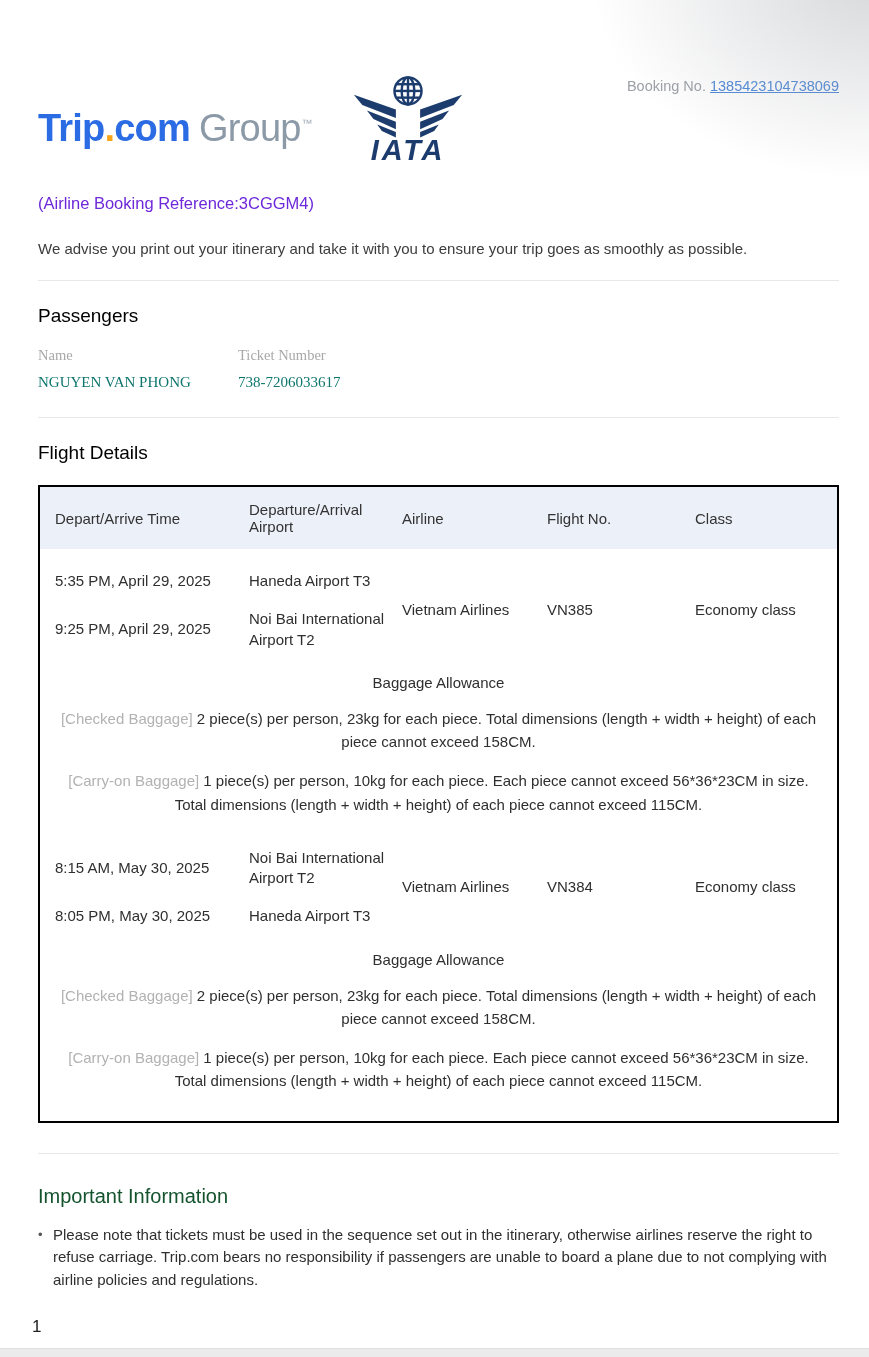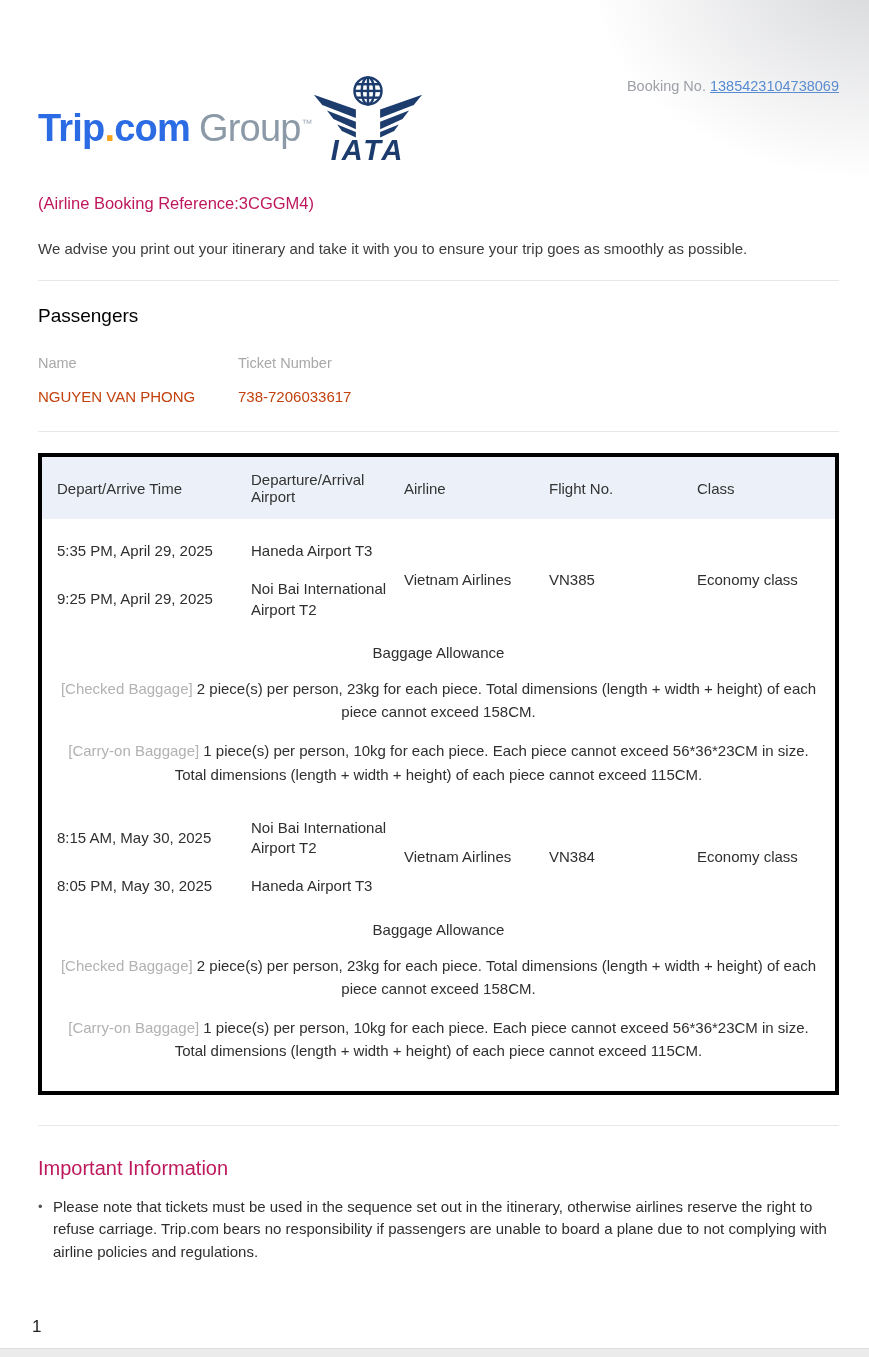--- a/index.html
+++ b/index.html
@@ -34,49 +34,49 @@
 
   .content { padding: 0 30px 0 38px; }
 
   
   .header-row {
     display: flex;
     justify-content: space-between;
     align-items: flex-start;
     margin-top: 74px;
   }
-  .brand-area { display: flex; align-items: center; margin-top: 14px; }
+  .brand-area { display: flex; align-items: center; gap: 40px; margin-top: 14px; }
   .trip-logo { font-size: 38px; font-weight: 700; letter-spacing: -0.8px; white-space: nowrap; }
   .trip-logo .t-trip, .trip-logo .t-com { color: #2b6be4; }
   .trip-logo .t-dot { color: #f7a41d; }
   .trip-logo .t-group { color: #8c9aa8; font-weight: 400; margin-left: 9px; }
   .trip-logo .t-tm { color: #9aa7b3; font-size: 11px; font-weight: 400; vertical-align: super; margin-left: 1px; }
   .iata-logo { margin-top: -16px; }
 
   .booking-area { font-size: 14.5px; color: #9b9fa6; margin-top: 4px; white-space: nowrap; }
   .booking-link { color: #4a86d8; text-decoration: underline; cursor: pointer; }
 
   
   .itinerary-sec { margin-top: 26px; }
   .h-itinerary { font-size: 24px; font-weight: 400; color: #222; }
-  .ref-line { font-size: 16.5px; color: #be185d; margin-top: 7px; }
+  .ref-line { font-size: 16.5px; color: #6d28d9; margin-top: 7px; }
   .advice { font-size: 15px; color: #3c3c3c; margin-top: 27px; }
 
   .divider { border: none; border-top: 1px solid #e8e8e8; margin-top: 23px; }
 
   
   .h-section { font-size: 19px; font-weight: 400; color: #000000; margin-top: 24px; }
-  .pax-grid { display: grid; grid-template-columns: 200px auto; margin-top: 28px; row-gap: 17px; }
+  .pax-grid { display: grid; grid-template-columns: 200px auto; margin-top: 20px; row-gap: 10px; font-family: Liberation Serif, serif; }
   .pax-label { font-size: 14.5px; color: #a8a8a8; }
-  .pax-value { font-size: 15px; color: #c2410c; }
+  .pax-value { font-size: 15px; color: #0f766e; }
 
   
   .fd-table {
     margin-top: 21px;
-    border: 4px solid #000000;
+    border: 2px solid #000000;
     background: #fff;
   }
   .fd-cols {
     display: grid;
     grid-template-columns: 194px 153px 145px 148px 1fr;
     padding: 0 15px;
   }
   .fd-head {
     background: #ecf0f8;
     min-height: 62px;
@@ -97,21 +97,21 @@
   .c-flightno { grid-column: 4; grid-row: 1 / 3; align-self: center; }
   .c-class    { grid-column: 5; grid-row: 1 / 3; align-self: center; }
 
   .baggage { padding: 24px 15px 28px 15px; text-align: center; }
   .bag-head { font-size: 15px; color: #2f2f2f; }
   .bag-para { font-size: 15px; line-height: 1.55; margin-top: 16px; color: #2f2f2f; }
   .bag-label { color: #b2b2b2; }
 
   
   .ii-divider { margin-top: 30px; }
-  .h-important { font-size: 20px; font-weight: 400; color: #be185d; margin-top: 31px; }
+  .h-important { font-size: 20px; font-weight: 400; color: #14532d; margin-top: 31px; }
   .ii-list { list-style: none; margin-top: 16px; }
   .ii-list li {
     position: relative;
     padding-left: 15px;
     font-size: 15px;
     line-height: 1.5;
     color: #2f2f2f;
     margin-top: 13px;
   }
   .ii-list li::before {
@@ -184,20 +184,21 @@
         <div class="pax-label">Name</div>
         <div class="pax-label">Ticket Number</div>
         <div class="pax-value">NGUYEN VAN PHONG</div>
         <div class="pax-value">738-7206033617</div>
       </div>
     </div>
 
     <hr class="divider" style="margin-top:26px;">
 
     <div>
+      <div class="h-section">Flight Details</div>
 
       <div class="fd-table">
         <div class="fd-cols fd-head">
           <div class="hc">Depart/Arrive Time</div>
           <div class="hc">Departure/Arrival Airport</div>
           <div class="hc">Airline</div>
           <div class="hc">Flight No.</div>
           <div class="hc">Class</div>
         </div>
 

